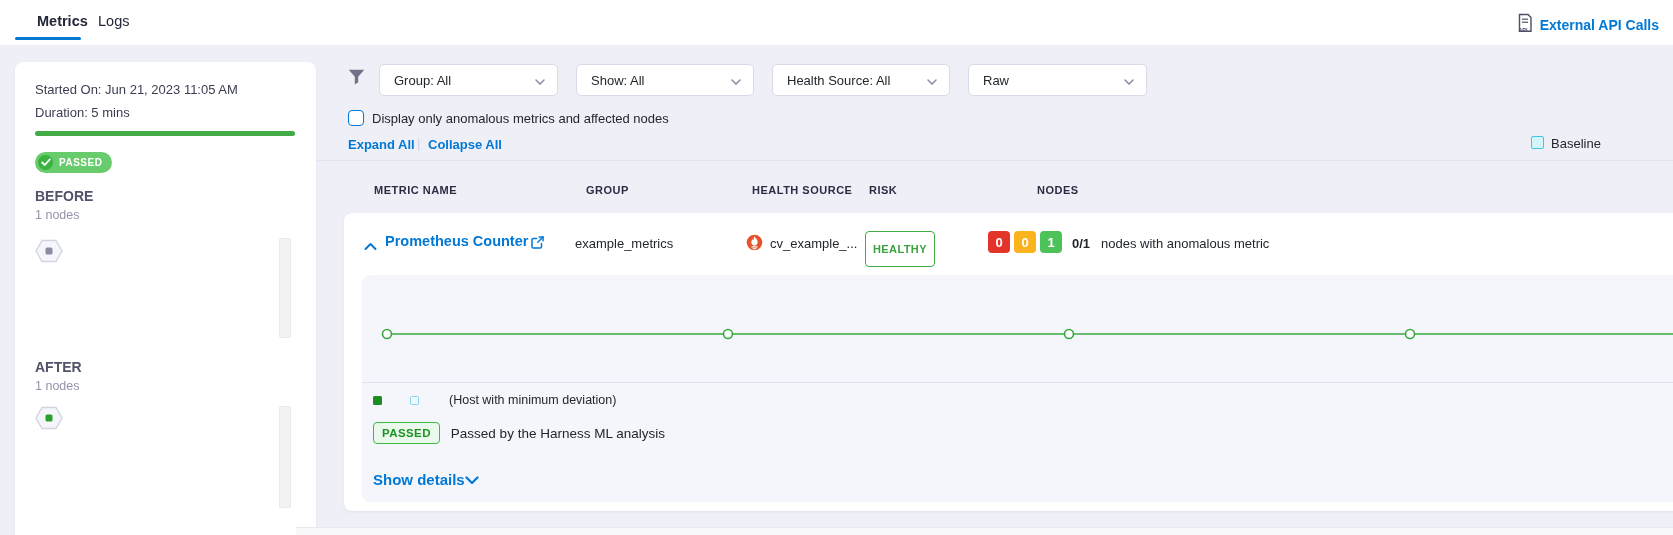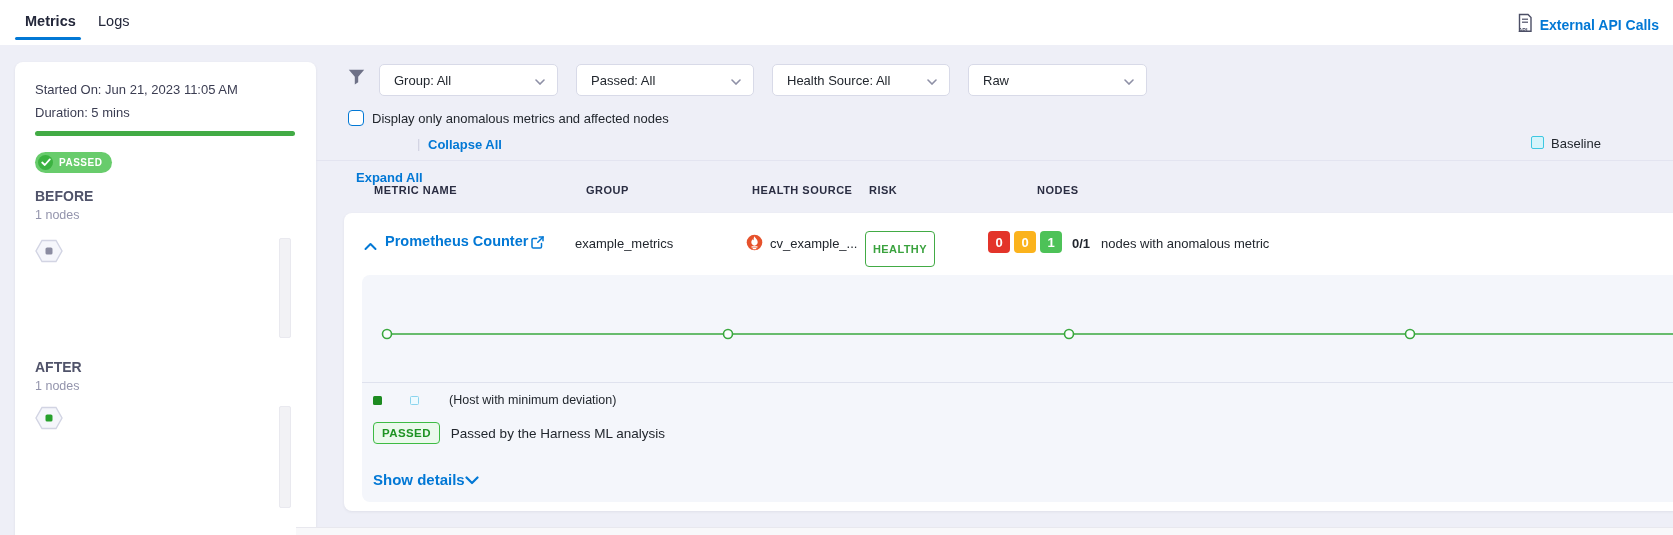--- a/index.html
+++ b/index.html
@@ -91,21 +91,21 @@
   .verdict-text { font-size:13.5px; color:#22272e; }
   .show-details { position:absolute; left:11px; top:196px; display:flex; align-items:center; gap:0;
                   color:#0278d5; font-size:15px; font-weight:600; cursor:pointer; }
 
   .bottom-scroll { left:296px; top:527px; width:1377px; height:8px; background:#f8f8fa; border-top:1px solid #e8e8ee; }
 </style>
 </head>
 <body>
 
 <div class="abs topbar"></div>
-<div class="abs tab active" style="left:25px;">Metrics</div>
+<div class="abs tab active" style="left:37px;">Metrics</div>
 <div class="abs tab" style="left:98px;">Logs</div>
 <div class="abs tab-underline"></div>
 
 <div class="abs ext-api">
   <span>
     <svg width="16" height="20" viewBox="0 0 16 20">
       <path d="M2.5 1.5h8.5l3 3v13.8h-11.5z" fill="none" stroke="#4c4f66" stroke-width="1.4"></path>
       <line x1="5" y1="6.2" x2="11" y2="6.2" stroke="#4c4f66" stroke-width="1.2"></line>
       <line x1="5" y1="9.2" x2="11" y2="9.2" stroke="#4c4f66" stroke-width="1.2"></line>
       <text x="1.4" y="18.6" font-size="5.4" font-weight="bold" fill="#4c4f66" font-family="Liberation Sans, sans-serif">API</text>
@@ -154,42 +154,42 @@
       <path d="M0.8 0.8h15.4l-6 6.9v5.6l-3.4 2.1V7.7z" fill="#6e7187"></path>
     </svg>
 </div>
 <div class="select" style="left:379px; width:179px;">
   <span>Group: All</span>
   <span><svg width="10" height="6" viewBox="0 0 10 6">
         <polyline points="1,1 5,5 9,1" fill="none" stroke="#8e90a6" stroke-width="1.6" stroke-linecap="round"></polyline>
       </svg></span>
 </div>
 <div class="select" style="left:576px; width:178px;">
-  <span>Passed: All</span>
+  <span>Show: All</span>
   <span><svg width="10" height="6" viewBox="0 0 10 6">
         <polyline points="1,1 5,5 9,1" fill="none" stroke="#8e90a6" stroke-width="1.6" stroke-linecap="round"></polyline>
       </svg></span>
 </div>
 <div class="select" style="left:772px; width:178px;">
   <span>Health Source: All</span>
   <span><svg width="10" height="6" viewBox="0 0 10 6">
         <polyline points="1,1 5,5 9,1" fill="none" stroke="#8e90a6" stroke-width="1.6" stroke-linecap="round"></polyline>
       </svg></span>
 </div>
 <div class="select" style="left:968px; width:179px;">
   <span>Raw</span>
   <span><svg width="10" height="6" viewBox="0 0 10 6">
         <polyline points="1,1 5,5 9,1" fill="none" stroke="#8e90a6" stroke-width="1.6" stroke-linecap="round"></polyline>
       </svg></span>
 </div>
 
 <div class="abs checkbox"></div>
 <div class="abs" style="left:372px; top:111px; font-size:13px; color:#22272e;">Display only anomalous metrics and affected nodes</div>
 
-<div class="abs link" style="left:356px; top:137px;margin-top:33px;">Expand All</div>
+<div class="abs link" style="left:348px; top:137px;">Expand All</div>
 <div class="abs divider-bar" style="left:417px; top:136px;">|</div>
 <div class="abs link" style="left:428px; top:137px;">Collapse All</div>
 
 <div class="abs baseline-sq"></div>
 <div class="abs" style="left:1551px; top:136px; font-size:13px; color:#22272e; white-space:nowrap;">Baseline</div>
 
 <div class="abs main-divider"></div>
 
 <div class="abs col-head" style="left:374px;">METRIC NAME</div>
 <div class="abs col-head" style="left:586px;">GROUP</div>

